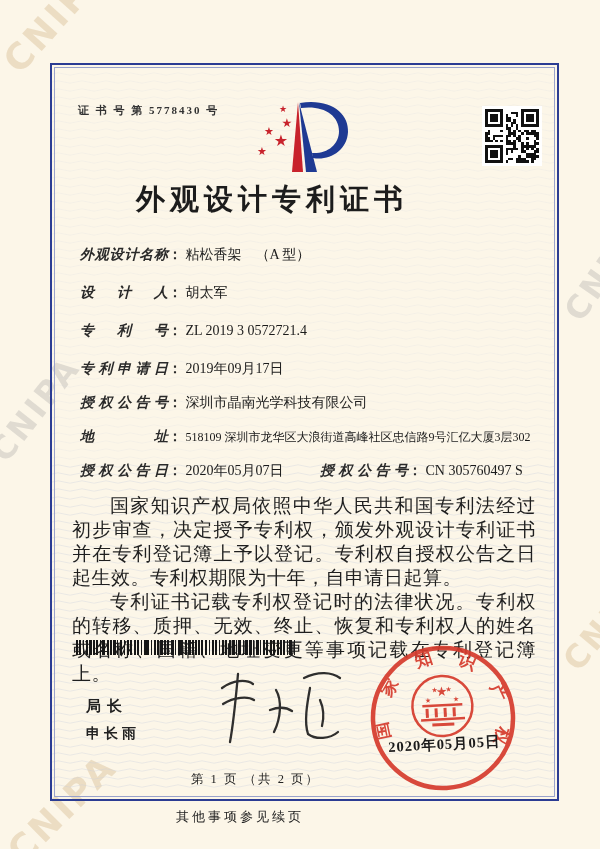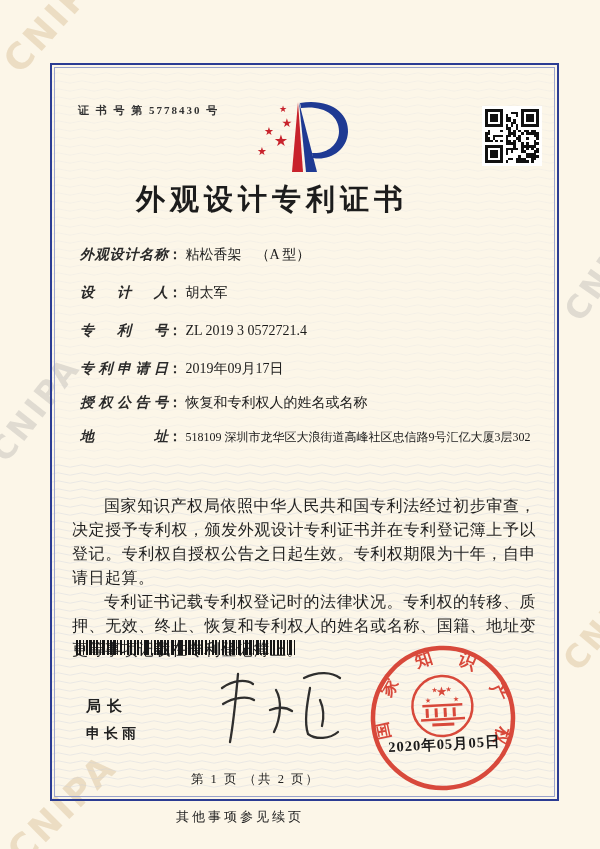--- a/index.html
+++ b/index.html
@@ -22,21 +22,21 @@
   .qr-wrap{left:482px;top:106px;width:60px;height:60px;background:#fff;padding:3px;box-sizing:border-box;}
   .title{left:0;top:180px;width:544px;text-align:center;font-size:29px;font-weight:700;
          letter-spacing:5px;color:#1c1c1c;margin:0;}
   .row{position:absolute;left:80px;width:470px;z-index:2;font-size:14px;color:#1e1e1e;}
   .lbl{display:inline-block;width:88px;text-align:justify;text-align-last:justify;
        font-weight:600;color:#2a2a2a;vertical-align:top;font-style:italic;}
   .colon{font-weight:600;color:#2a2a2a;}
   .val{color:#1b1b1b;}
   .val-sm{font-size:12px;}
   .grant2{position:absolute;left:240px;top:0;}
-  .body-text{left:72px;top:494px;width:464px;font-size:16px;line-height:24px;
+  .body-text{left:72px;top:494px;width:464px;font-size:19px;line-height:24px;
              text-align:justify;color:#1f1f1f;letter-spacing:.5px;}
   .body-text p{margin:0;text-indent:2em;}
   .barcode{left:76px;top:640px;width:220px;height:15px;
      background:
        repeating-linear-gradient(90deg,#161616 0 1.6px,transparent 1.6px 3.4px),
        repeating-linear-gradient(90deg,#161616 0 1px,transparent 1px 6.5px),
        repeating-linear-gradient(90deg,transparent 0 4px,#161616 4px 5.2px,transparent 5.2px 11px);}
   .director{left:86px;top:697px;font-size:15px;font-weight:600;color:#222;letter-spacing:6px;}
   .director-name{left:86px;top:725px;font-size:14px;font-weight:600;color:#222;letter-spacing:4px;}
   .sig{left:208px;top:660px;}
@@ -409,25 +409,33 @@
   <div class="row" style="top:322px">
     <span class="lbl">专利号</span><span class="colon">：</span>
     <span class="val">ZL 2019 3 0572721.4</span>
   </div>
   <div class="row" style="top:360px">
     <span class="lbl">专利申请日</span><span class="colon">：</span>
     <span class="val">2019年09月17日</span>
   </div>
   <div class="row" style="top:394px">
     <span class="lbl">授权公告号</span><span class="colon">：</span>
-    <span class="val">恢复和专利权人的姓名或名称</span>
+    <span class="val">深圳市晶南光学科技有限公司</span>
   </div>
   <div class="row" style="top:428px">
     <span class="lbl">地址</span><span class="colon">：</span>
     <span class="val val-sm">518109 深圳市龙华区大浪街道高峰社区忠信路9号汇亿大厦3层302</span>
+  </div>
+  <div class="row" style="top:462px">
+    <span class="lbl">授权公告日</span><span class="colon">：</span>
+    <span class="val">2020年05月07日</span>
+    <span class="grant2">
+      <span class="lbl">授权公告号</span><span class="colon">：</span>
+      <span class="val">CN 305760497 S</span>
+    </span>
   </div>
 
   <div class="abs body-text">
     <p>国家知识产权局依照中华人民共和国专利法经过初步审查，决定授予专利权，颁发外观设计专利证书并在专利登记簿上予以登记。专利权自授权公告之日起生效。专利权期限为十年，自申请日起算。</p>
     <p>专利证书记载专利权登记时的法律状况。专利权的转移、质押、无效、终止、恢复和专利权人的姓名或名称、国籍、地址变更等事项记载在专利登记簿上。</p>
   </div>
 
   <div class="abs barcode"></div>
 
   <div class="abs director">局长</div>

